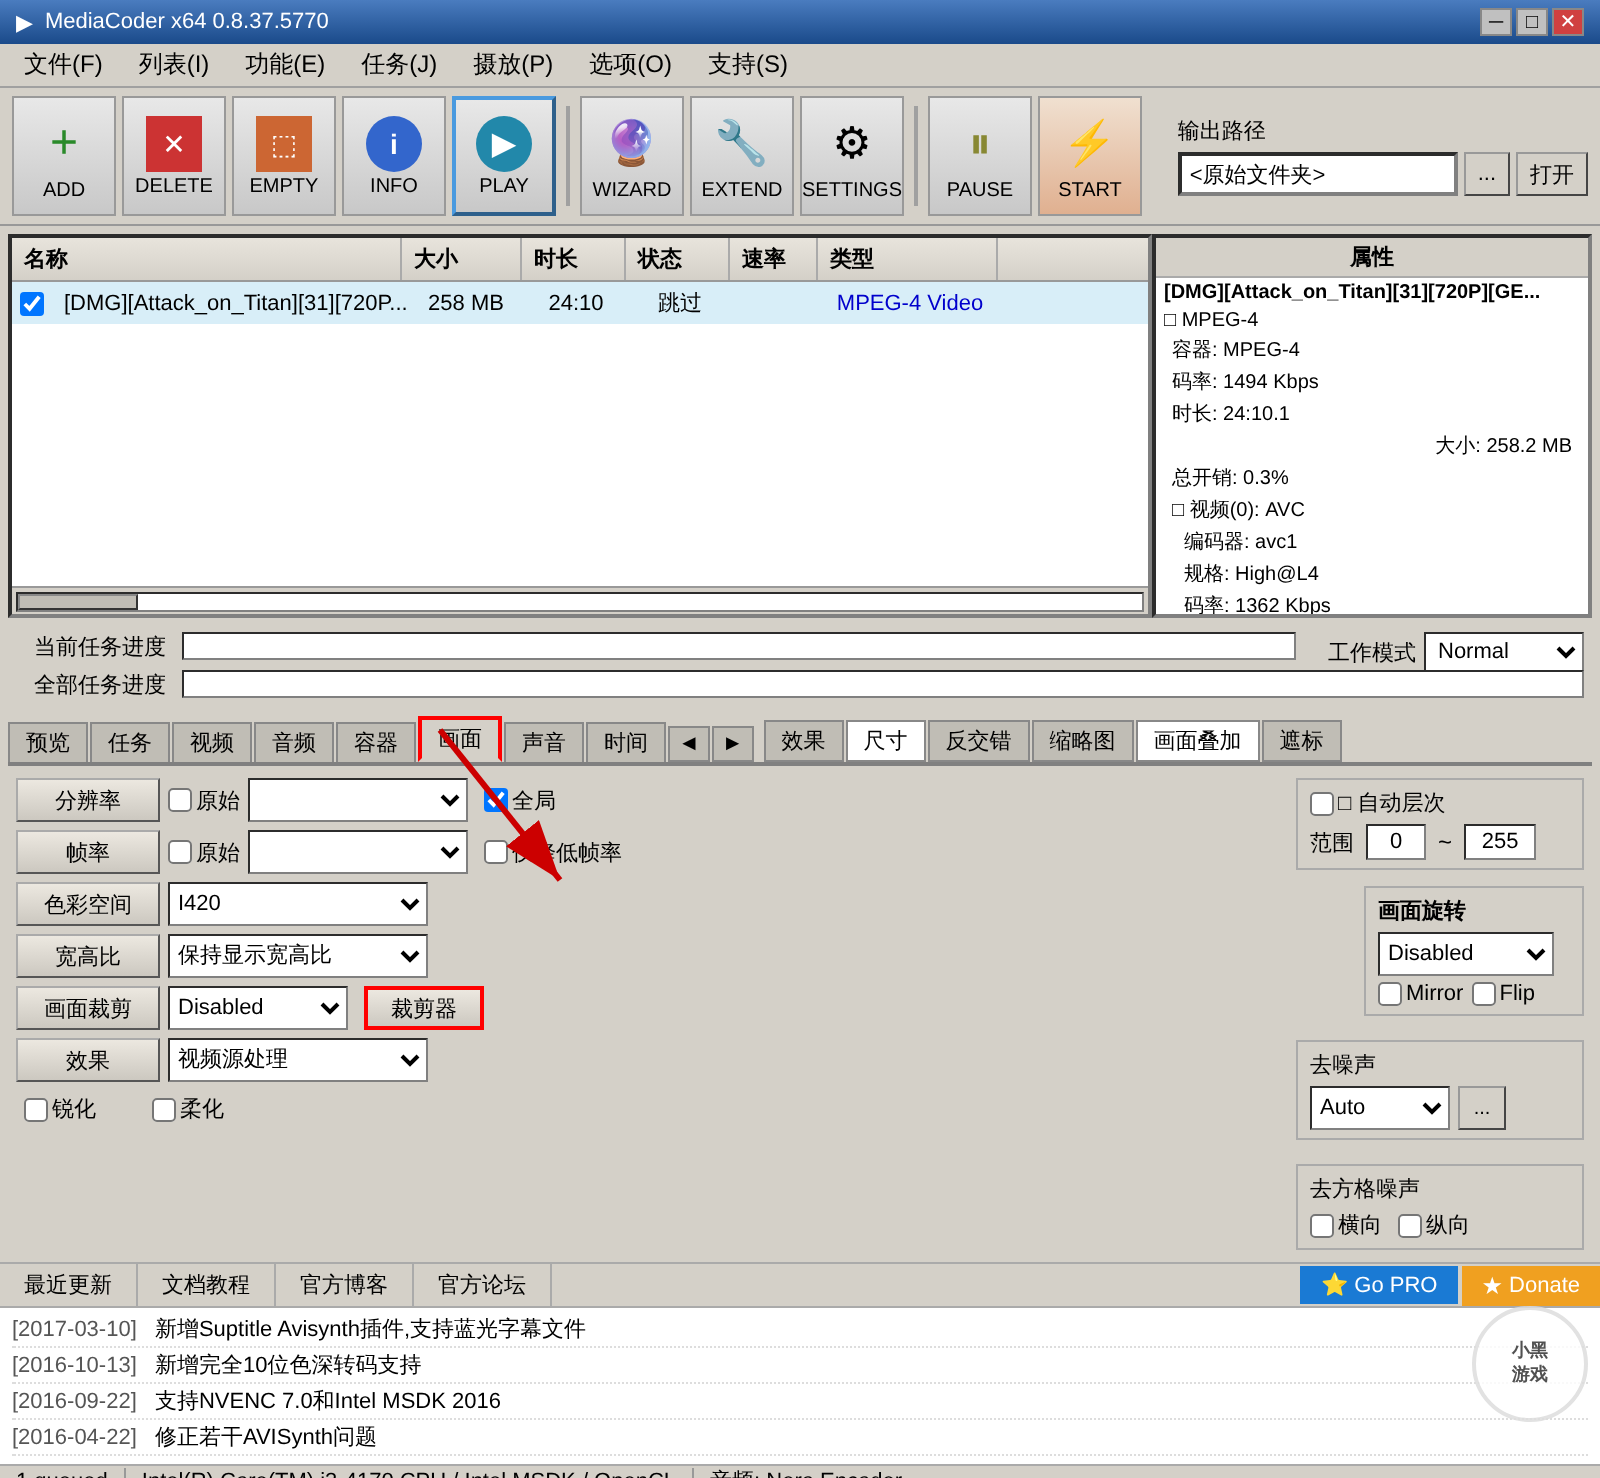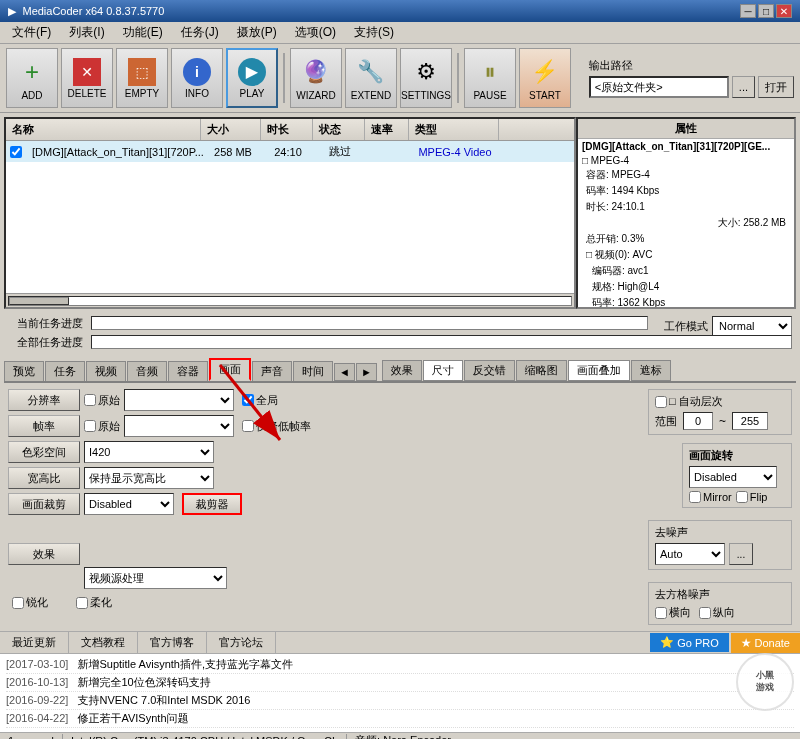--- a/index.html
+++ b/index.html
@@ -333,21 +333,21 @@
               <button class="sg-btn">画面裁剪</button>
               <select class="sg-select" style="width:90px;">
                 <option>Disabled</option>
                 <option>Enabled</option>
               </select>
               <button class="sg-btn" style="background:linear-gradient(to bottom,#ece8e0,#ccc8c0); border:2px solid red; margin-left:4px; min-width:60px;">裁剪器</button>
             </div>
 
             <div class="sg-row">
               <button class="sg-btn">效果</button>
-              <select class="sg-select" style="width:143px;margin-top:48px;">
+              <select class="sg-select" style="width:130px;">
                 <option>视频源处理</option>
                 <option>无</option>
               </select>
             </div>
           </div>
 
           <div class="sharpen-row">
             <label class="sg-check-lbl">
               <input type="checkbox" style="">
               <span>锐化</span>

